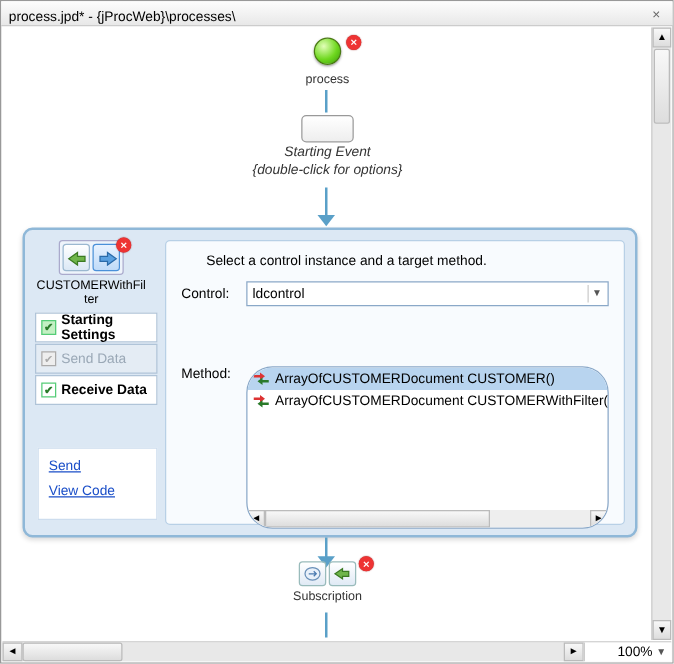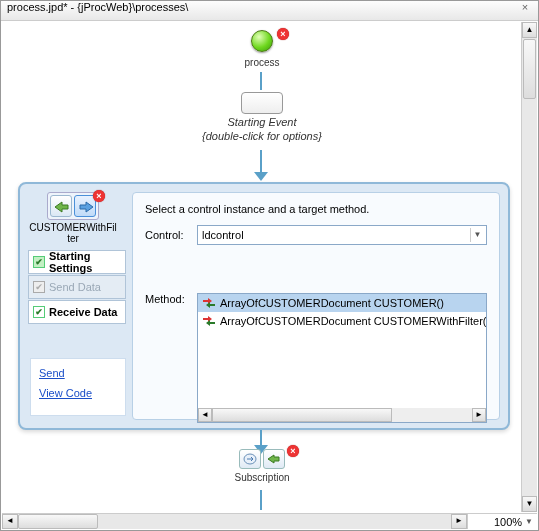--- a/index.html
+++ b/index.html
@@ -1,20 +1,20 @@
 <!DOCTYPE html>
 <html><head>
 <meta charset="utf-8">
 <style>
   * { box-sizing: border-box; margin: 0; padding: 0; }
   body { font-family: Tahoma, Arial, sans-serif; font-size: 11px; background: #fff; width: 539px; height: 531px; overflow: hidden; position: relative; }
   
   .window { border: 1px solid #999; width: 539px; height: 531px; position: relative; background: #fff; }
   
-  .titlebar { height: 20px; background: linear-gradient(to bottom, #fdfdfd, #e8e8e8); border-bottom: 1px solid #ccc; display: flex; align-items: flex-start; padding: 0 6px; font-size: 11px; }
+  .titlebar { height: 20px; background: linear-gradient(to bottom, #fdfdfd, #e8e8e8); border-bottom: 1px solid #ccc; display: flex; align-items: flex-end; padding: 0 6px; font-size: 11px; }
   .titlebar .title { flex: 1; }
   .titlebar .x { width: 14px; height: 14px; text-align: center; color: #666; cursor: default; }
   
   .canvas { position: absolute; top: 21px; left: 1px; right: 18px; bottom: 18px; background: #fff; overflow: hidden; }
   
   .vscroll { position: absolute; top: 21px; right: 1px; width: 16px; bottom: 18px; background: #e8e8e8; border-left: 1px solid #ccc; }
   .vscroll .arrow { height: 16px; background: linear-gradient(#f8f8f8,#ddd); border: 1px solid #bbb; text-align: center; font-size: 8px; line-height: 14px; }
   .vscroll .thumb { position: absolute; top: 17px; left: 1px; right: 1px; height: 60px; background: linear-gradient(#f8f8f8,#ddd); border: 1px solid #bbb; border-radius: 2px;}
   .vscroll .arrow.dn { position: absolute; bottom: 0; left: 0; right: 0; }
   
@@ -42,21 +42,21 @@
   
   .panel-top { position: absolute; left: 8px; top: 8px; width: 90px; text-align: center;}
   .tool-icons { display: inline-flex; gap: 2px; border: 1px solid #aac; border-radius: 3px; padding: 2px; background: #eef4fb;}
   .tool-icons .ico { width: 22px; height: 22px; border: 1px solid #9bb8d0; border-radius: 3px; background: linear-gradient(#fff,#dbe8f5); position: relative;}
   .tool-icons .ico.sel { border-color: #4a90d9; background: linear-gradient(#e8f2ff,#c0dbf8);}
   .tool-icons svg { width: 18px; height: 18px; margin: 2px;}
   .panel-top .red-x { top: -2px; right: -6px; position: absolute;}
   .panel-top .lbl { font-size: 10px; margin-top: 2px; word-break: break-all;}
   
   .innerbox { position: absolute; left: 112px; top: 8px; right: 8px; bottom: 8px; background: #f8fbfe; border: 1px solid #b8d0e6; border-radius: 4px; padding: 10px 12px;}
-  .innerbox .prompt { margin-bottom: 10px; }
+  .innerbox .prompt { margin-bottom: 10px; margin-left: 20px; }
   .row { display: flex; align-items: center; margin-bottom: 6px; }
   .row .lab { width: 52px; }
   .combo { flex: 1; height: 20px; border: 1px solid #8aa8c8; background: #fff; display: flex; align-items: center; padding: 0 4px; position: relative;}
   .combo .caret { position: absolute; right: 2px; top: 2px; width: 14px; height: 14px; border-left: 1px solid #ccc; text-align: center; font-size: 8px; line-height: 14px; color: #555;}
   
   .listbox { border: 1px solid #8aa8c8; background: #fff; height: 130px; overflow: hidden; position: relative;}
   .listbox .item { display: flex; align-items: center; height: 18px; padding: 0 4px; gap: 4px; white-space: nowrap;}
   .listbox .item.sel { background: #b8d4ef; }
   .listbox .micon { width: 14px; height: 12px; flex-shrink: 0;}
   .listbox .hsb { position: absolute; bottom: 0; left: 0; right: 0; height: 14px; background: #eee; display: flex;}
@@ -157,21 +157,21 @@
         <div class="prompt">Select a control instance and a target method.</div>
         <div class="row">
           <span class="lab">Control:</span>
           <div class="combo">
             <span>ldcontrol</span>
             <span class="caret">▼</span>
           </div>
         </div>
         <div class="row" style="align-items:flex-start;margin-top:48px;">
           <span class="lab">Method:</span>
-          <div class="listbox" style="flex:1;">
+          <div class="listbox" style="flex:1;border-radius:21px;">
             <div class="item sel">
               <svg class="micon" viewBox="0 0 14 12">
                   <path d="M1 3 L6 3 L6 1 L10 4 L6 7 L6 5 L1 5 Z" fill="#d33"></path>
                   <path d="M13 9 L8 9 L8 11 L4 8 L8 5 L8 7 L13 7 Z" fill="#2a7a2a"></path>
                 </svg>
               <span>ArrayOfCUSTOMERDocument CUSTOMER()</span>
             </div>
             <div class="item">
               <svg class="micon" viewBox="0 0 14 12">
                   <path d="M1 3 L6 3 L6 1 L10 4 L6 7 L6 5 L1 5 Z" fill="#d33"></path>

